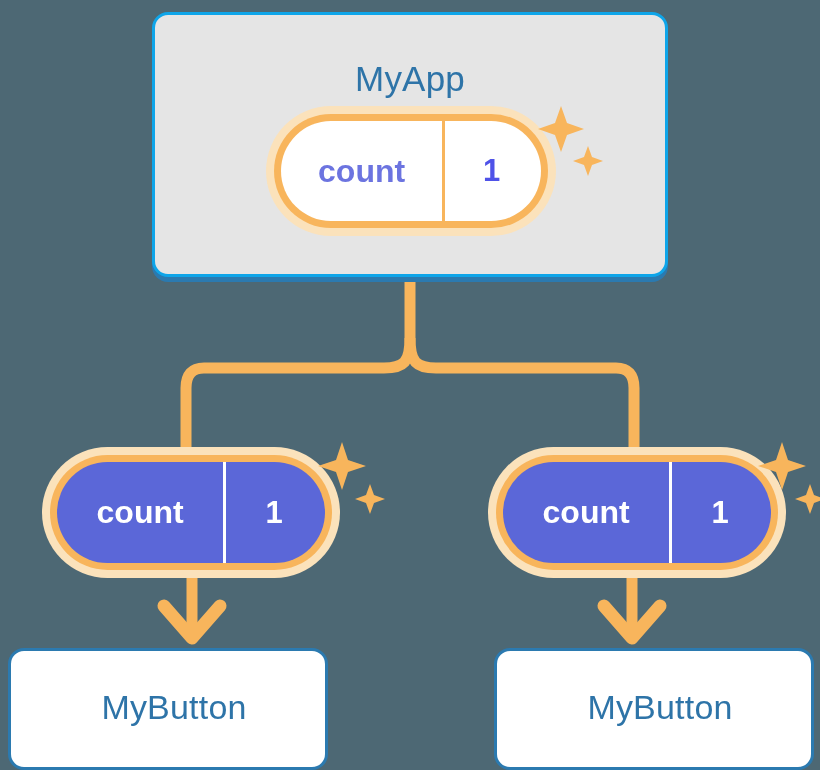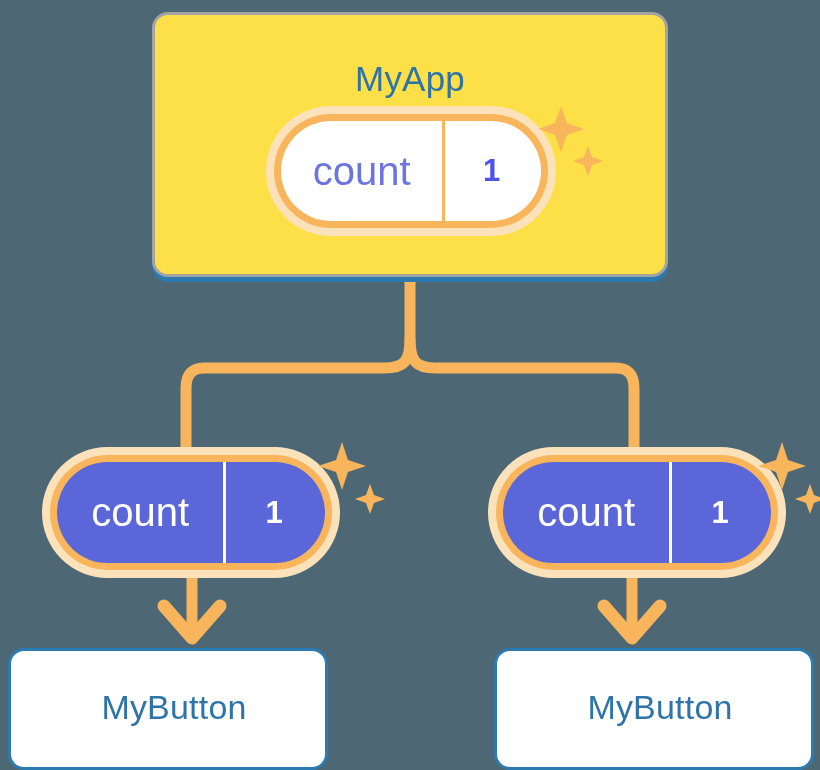--- a/index.html
+++ b/index.html
@@ -20,22 +20,22 @@
   #connectors {
     position: absolute;
     left: 0; top: 0;
     width: 820px; height: 770px;
     z-index: 1;
   }
 
   
   .card {
     position: absolute;
-    background: #fde047;
-    border: 3px solid #a3a3a3;
+    background: #e5e5e5;
+    border: 3px solid #0ea5e9;
     border-radius: 16px;
     box-sizing: border-box;
     z-index: 3;
   }
   .card.shadowed {
     box-shadow: 0 5px 0 0 #2b7ab0;
   }
 
   #app-card {
     left: 152px;
@@ -117,22 +117,22 @@
     overflow: hidden;
   }
   .pill-key, .pill-val {
     display: flex;
     align-items: center;
     justify-content: center;
     box-sizing: border-box;
   }
   .pill-key {
     flex: 0 0 62%;
-    font-size: 40px;
-    font-weight: 400;
+    font-size: 32px;
+    font-weight: 700;
   }
   .pill-val {
     flex: 1 1 auto;
     font-size: 31px;
     font-weight: 700;
   }
 
   
   .pill-light .pill-body { background: #ffffff; }
   .pill-light .pill-key { color: #6c74e0; }

